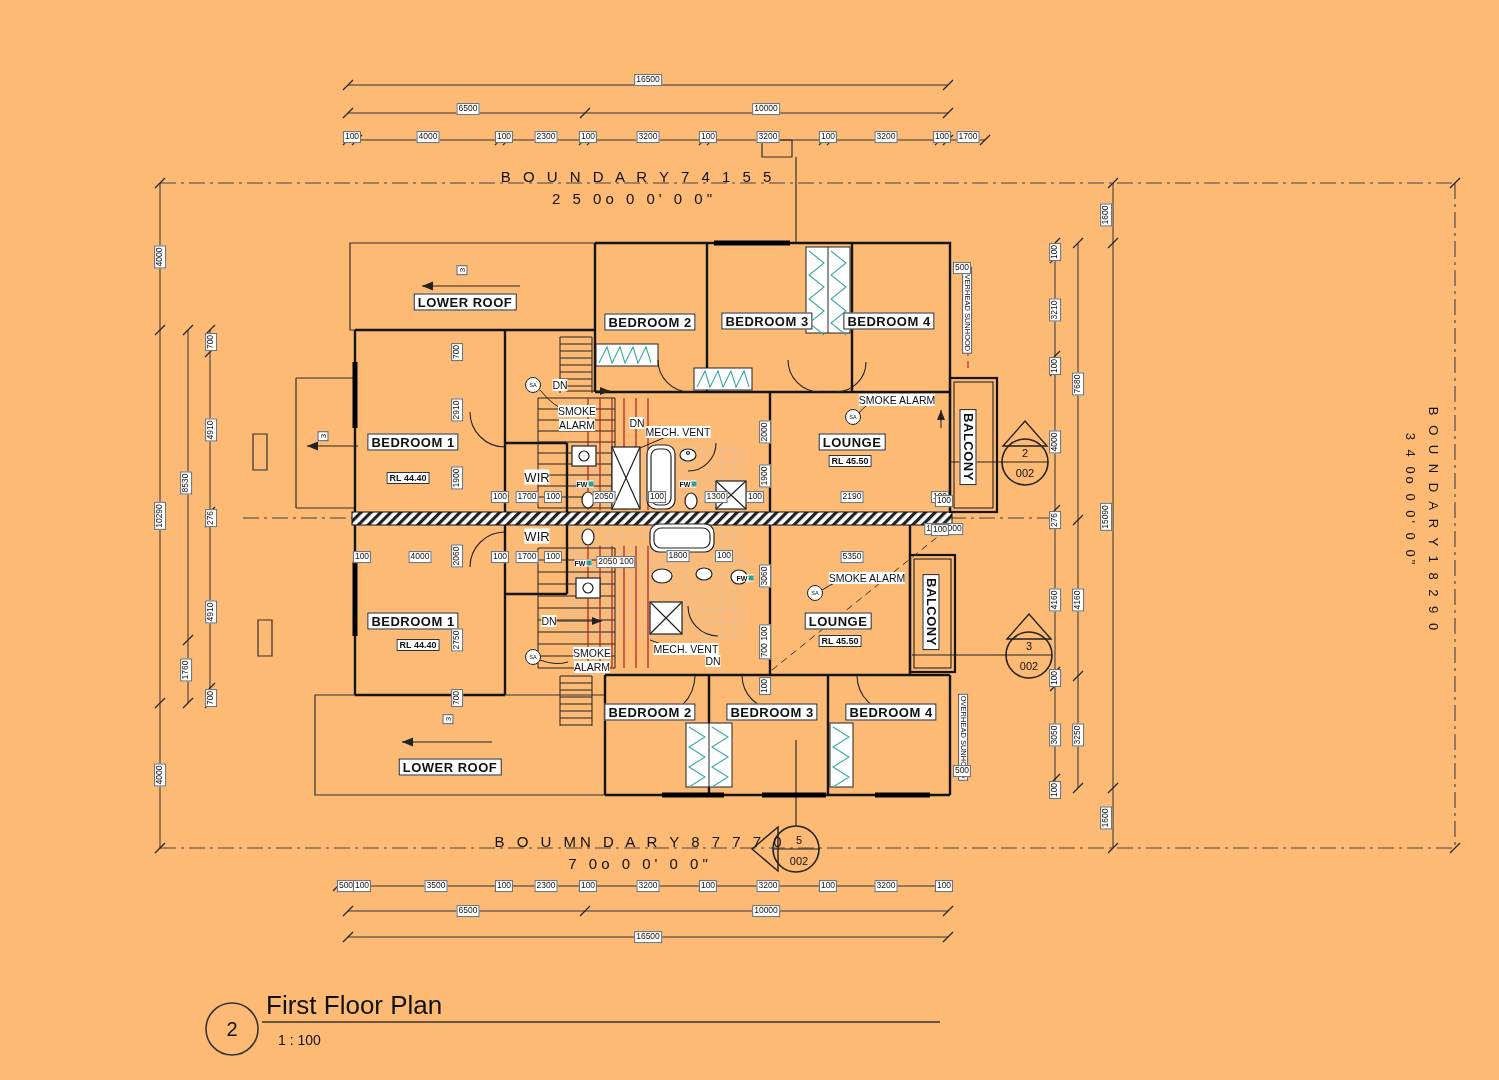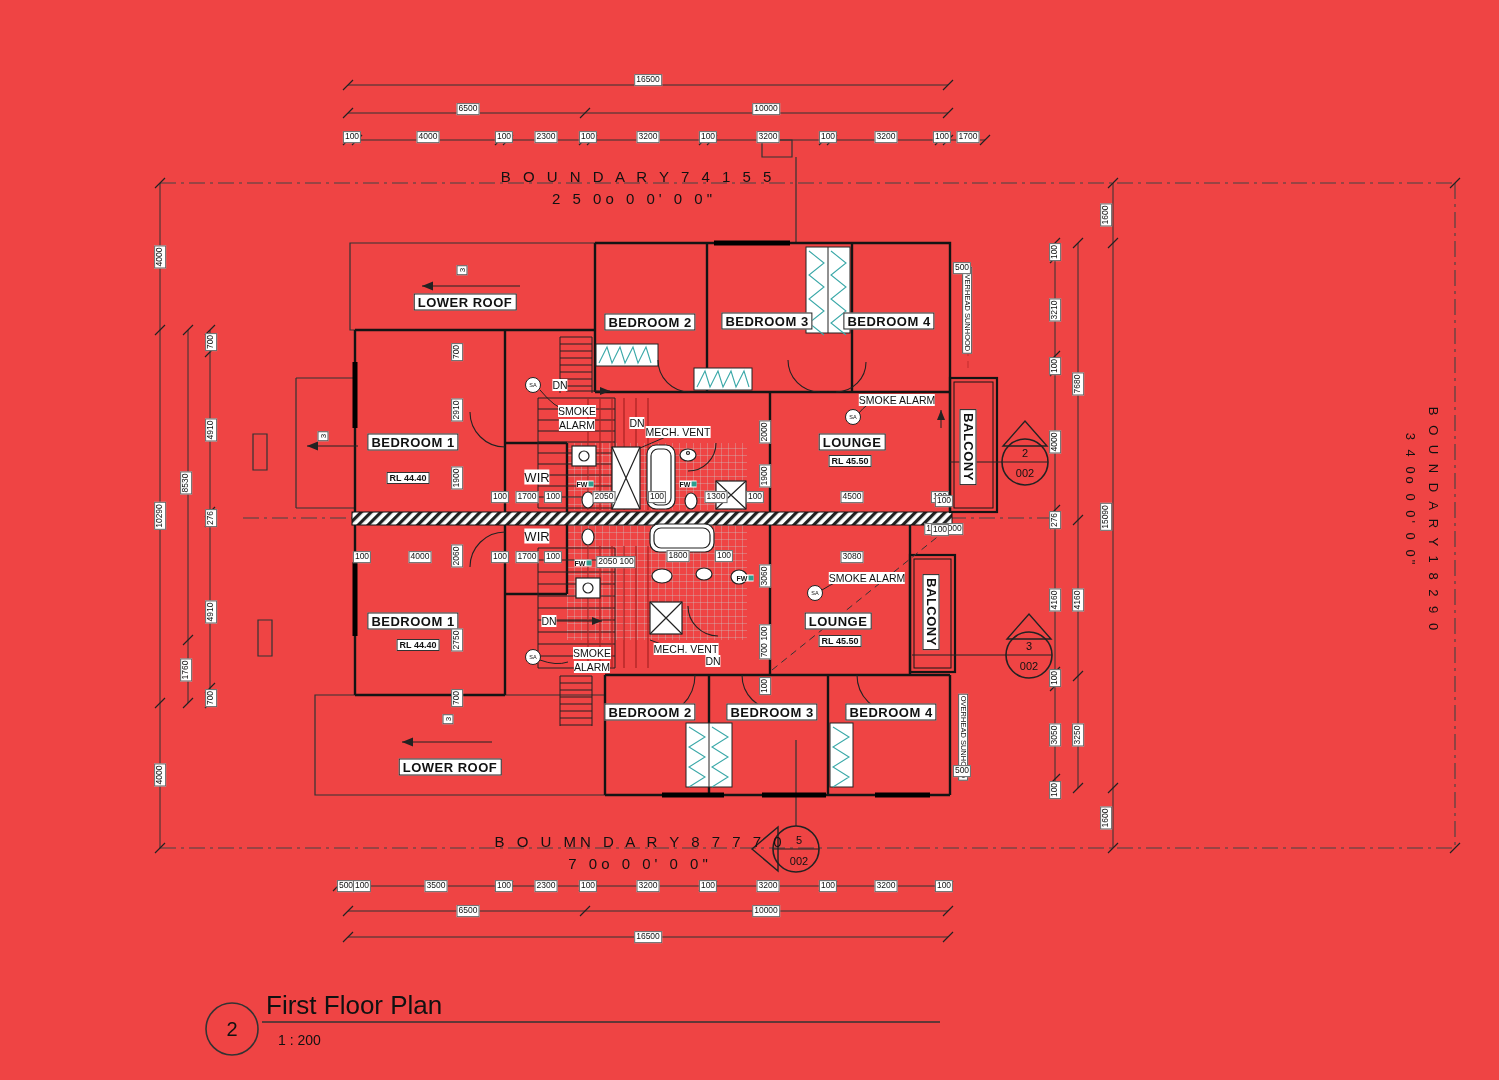--- a/index.html
+++ b/index.html
@@ -1,16 +1,16 @@
 <!DOCTYPE html>
 <html><head>
 <meta charset="utf-8">
 <style>
   html,body{margin:0;padding:0;background:#fff;}
-  #sheet{position:relative;width:1499px;height:1080px;background:#ef4444;overflow:hidden;
+  #sheet{position:relative;width:1499px;height:1080px;background:#fdba74;overflow:hidden;
          font-family:"Liberation Sans",sans-serif;color:#111;}
   #linework{position:absolute;left:0;top:0;}
   .dim{position:absolute;transform:translate(-50%,-50%);font-size:8.5px;line-height:1.15;
        background:#fff;border:1px solid #666;padding:0 1px;white-space:nowrap;color:#111;}
   .dimv{position:absolute;transform:translate(-50%,-50%) rotate(-90deg);font-size:8.5px;line-height:1.15;
        background:#fff;border:1px solid #666;padding:0 1px;white-space:nowrap;color:#111;}
   .bnd{position:absolute;transform:translate(-50%,-50%);font-size:15px;letter-spacing:4px;
        white-space:nowrap;color:#111;}
   .bndv{position:absolute;transform:translate(-50%,-50%) rotate(90deg);font-size:13px;letter-spacing:3px;
        white-space:nowrap;color:#111;}
@@ -340,42 +340,42 @@
 <span class="dimv" style="left:765px;top:642px">700 100</span>
 <span class="dimv" style="left:765px;top:686px">100</span>
 
 <span class="dim" style="left:500px;top:497px">100</span>
 <span class="dim" style="left:527px;top:497px">1700</span>
 <span class="dim" style="left:553px;top:497px">100</span>
 <span class="dim" style="left:604px;top:497px">2050</span>
 <span class="dim" style="left:657px;top:497px">100</span>
 <span class="dim" style="left:716px;top:497px">1300</span>
 <span class="dim" style="left:755px;top:497px">100</span>
-<span class="dim" style="left:852px;top:497px">4500</span>
+<span class="dim" style="left:852px;top:497px">2190</span>
 <span class="dim" style="left:940px;top:497px">100</span>
 <span class="dim" style="left:362px;top:557px">100</span>
 <span class="dim" style="left:420px;top:557px">4000</span>
 <span class="dim" style="left:500px;top:557px">100</span>
 <span class="dim" style="left:527px;top:557px">1700</span>
 <span class="dim" style="left:553px;top:557px">100</span>
 <span class="dim" style="left:616px;top:562px">2050 100</span>
 <span class="dim" style="left:678px;top:556px">1800</span>
 <span class="dim" style="left:724px;top:556px">100</span>
-<span class="dim" style="left:852px;top:557px">3080</span>
+<span class="dim" style="left:852px;top:557px">5350</span>
 <span class="dim" style="left:944px;top:529px">100 1000</span>
 
 <span class="dim" style="left:962px;top:268px">500</span>
 <span class="dim" style="left:944px;top:501px">100</span>
 <span class="dim" style="left:962px;top:771px">500</span>
 <span class="dim" style="left:940px;top:530px">100</span>
 
 <span class="mnum" style="left:1025px;top:453px">2</span>
 <span class="mnum" style="left:1025px;top:473px">002</span>
 <span class="mnum" style="left:1029px;top:646px">3</span>
 <span class="mnum" style="left:1029px;top:666px">002</span>
 <span class="mnum" style="left:799px;top:840px">5</span>
 <span class="mnum" style="left:799px;top:861px">002</span>
 
 <span class="title-num" style="left:232px;top:1029px">2</span>
 <span class="title-text" style="left:266px;top:990px">First Floor Plan</span>
-<span class="title-scale" style="left:278px;top:1032px">1 : 200</span>
+<span class="title-scale" style="left:278px;top:1032px">1 : 100</span>
 
 </div>
 
 </body></html>

